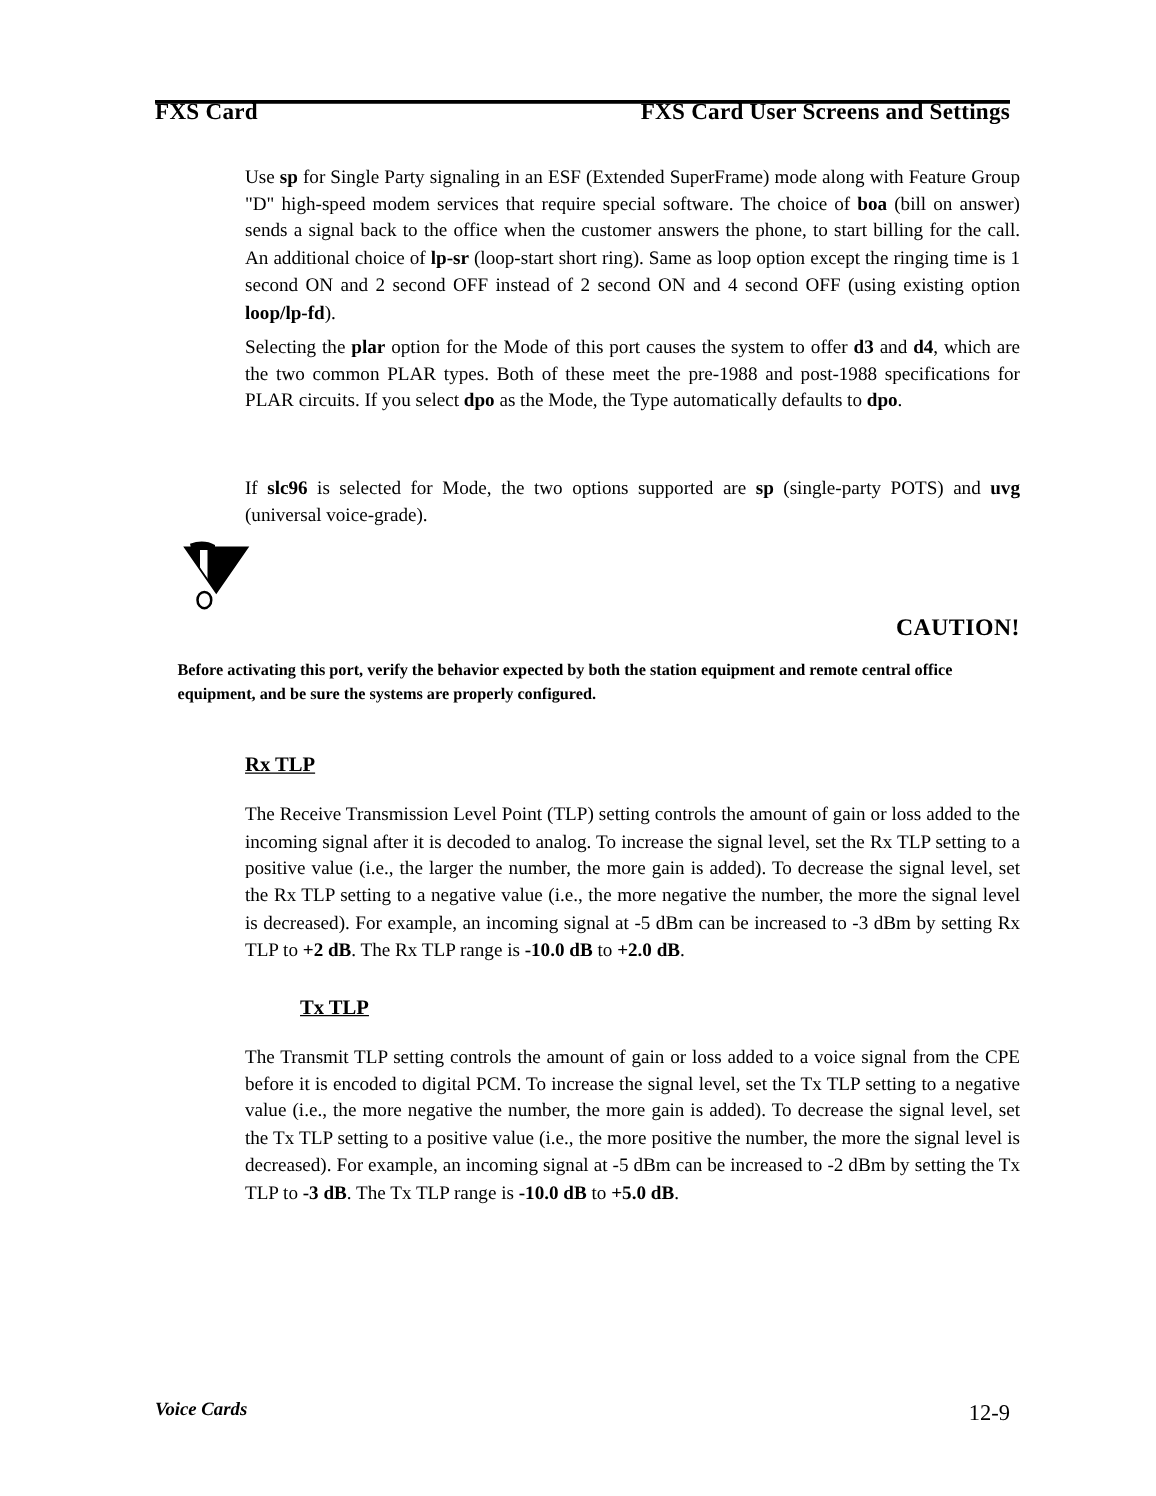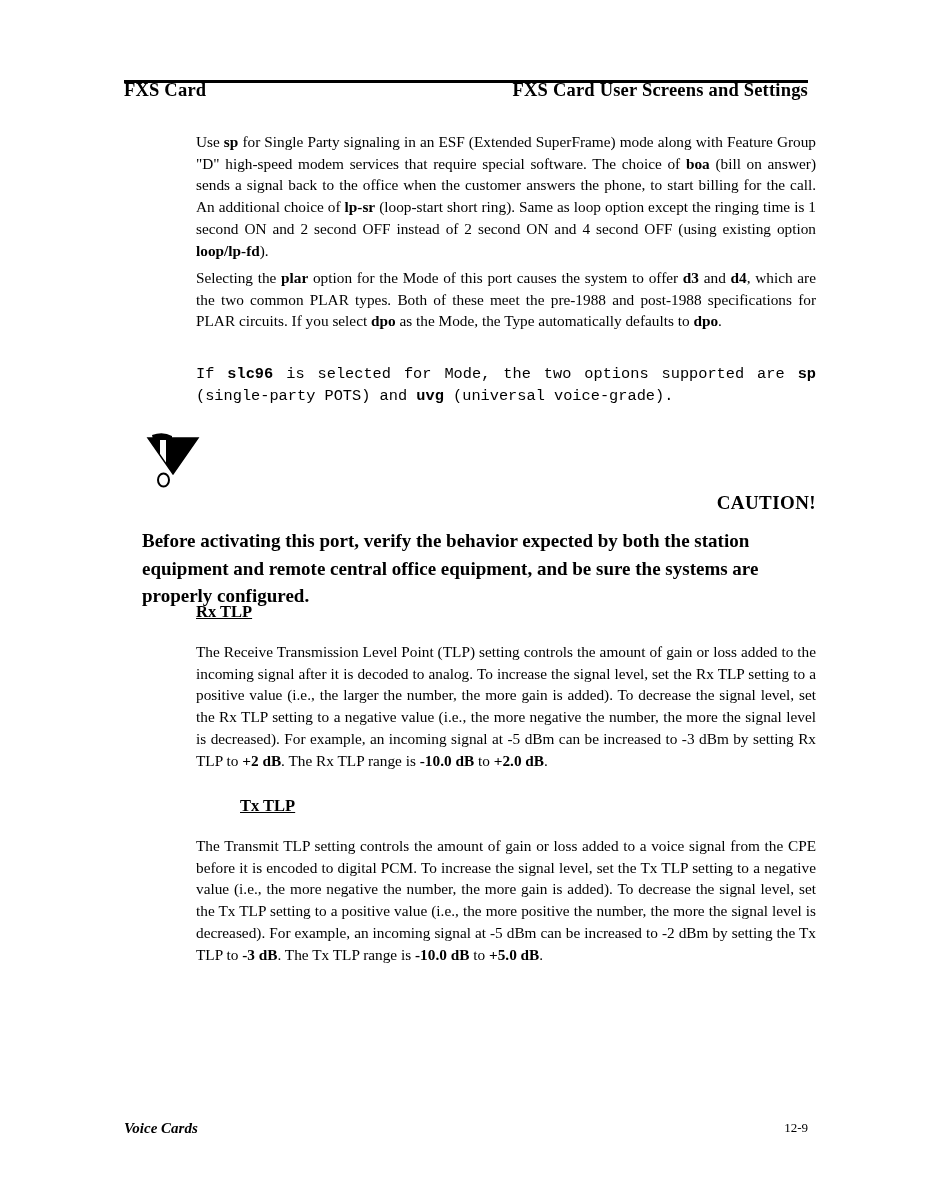--- a/index.html
+++ b/index.html
@@ -49,21 +49,21 @@
   .body-block {
     position: absolute;
     left: 196px;
     width: 620px;
     font-size: 15.3px;
     line-height: 1.42;
     text-align: justify;
   }
   .p1 { top: 131px; }
   .p2 { top: 267px; }
-  .p3 { top: 364px; font-family: Liberation Mono, monospace; }
+  .p3 { top: 380px; }
 
   b { font-weight: bold; }
 
   
   .caution-icon {
     position: absolute;
     left: 146px;
     top: 432px;
     width: 54px;
     height: 62px;
@@ -77,21 +77,21 @@
     text-align: right;
     font-size: 19px;
     font-weight: bold;
     letter-spacing: 0.4px;
   }
   .caution-text {
     position: absolute;
     left: 142px;
     top: 527px;
     width: 672px;
-    font-size: 19px;
+    font-size: 13px;
     line-height: 1.45;
     font-weight: bold;
   }
 
   
   .section-head {
     position: absolute;
     left: 196px;
     font-size: 16.5px;
     font-weight: bold;
@@ -111,21 +111,21 @@
     font-size: 15px;
     font-style: italic;
     font-weight: bold;
   }
   .footer-right {
     position: absolute;
     left: 700px;
     top: 1120px;
     width: 108px;
     text-align: right;
-    font-size: 13px;
+    font-size: 18px;
   }
 </style>
 </head>
 <body>
 
 <div class="page">
 
   <div class="header">
     <span class="header-left">FXS Card</span>
     <span class="header-right">FXS Card User Screens and Settings</span>

